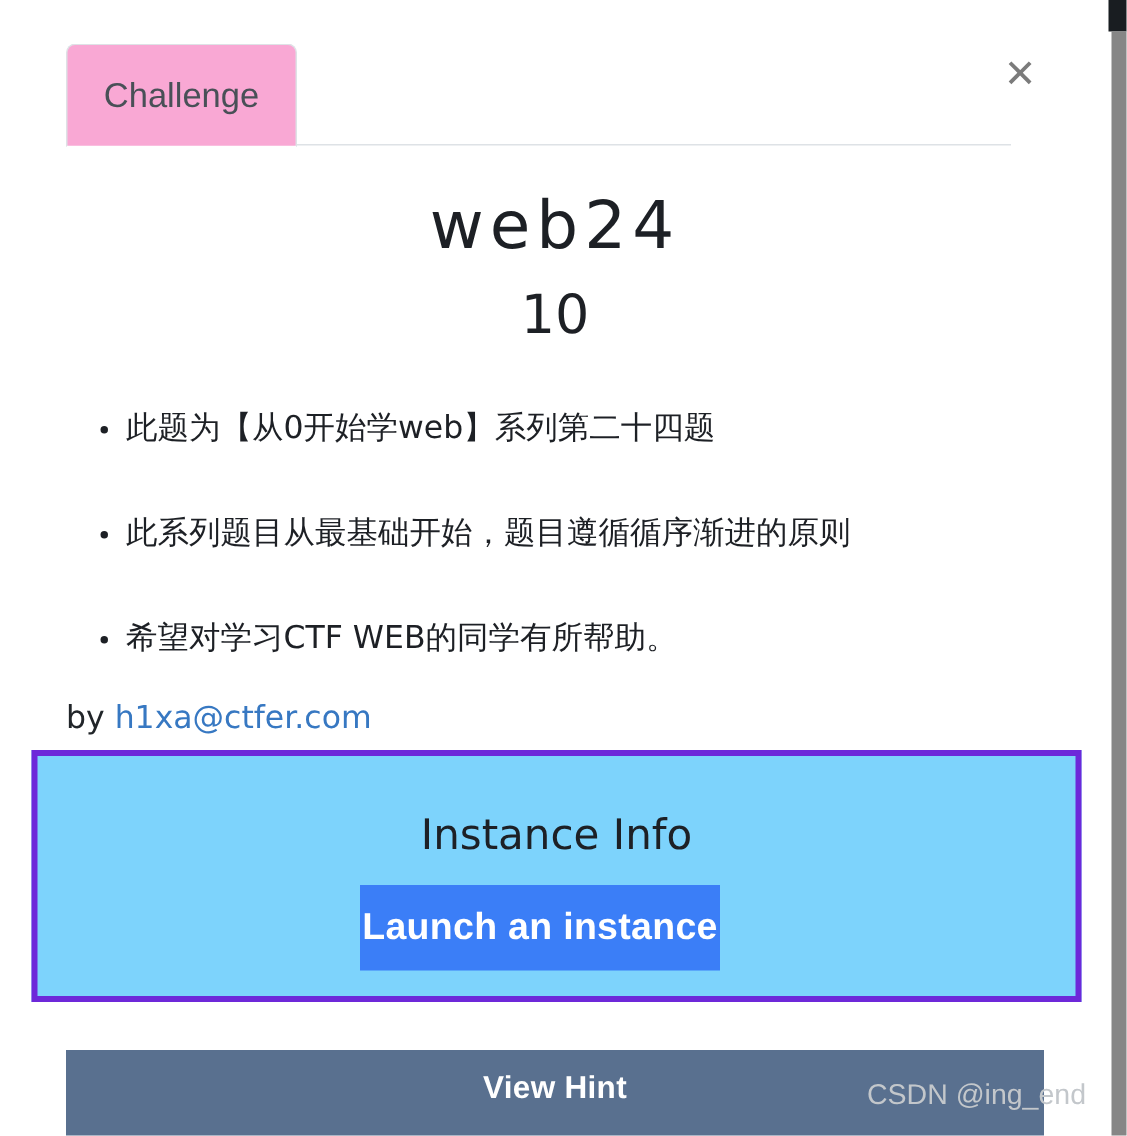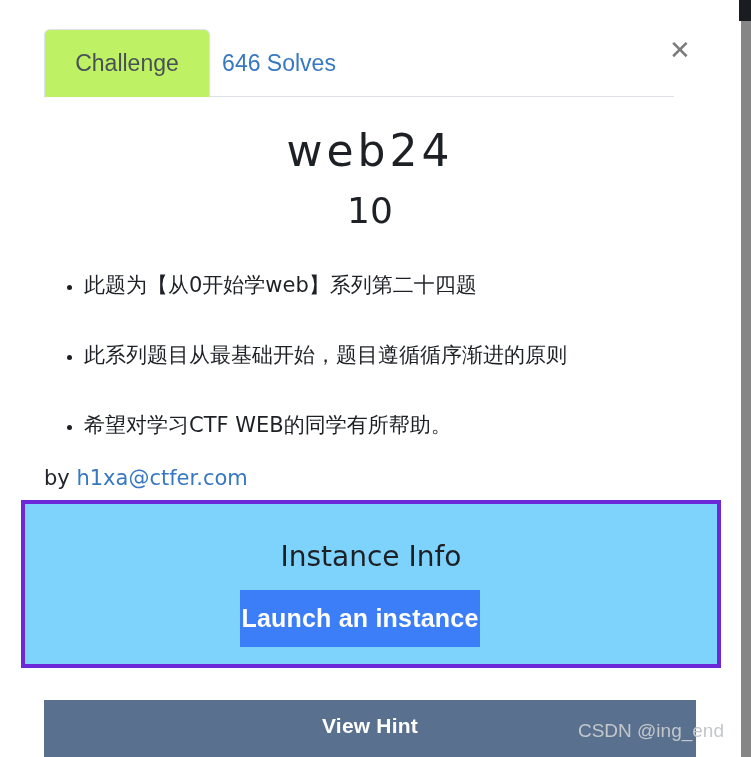--- a/index.html
+++ b/index.html
@@ -42,23 +42,23 @@
     display: flex;
     align-items: center;
     justify-content: center;
     font-size: 23px;
     box-sizing: border-box;
     cursor: pointer;
     white-space: nowrap;
   }
   .tab.active {
     left: 0;
-    width: 166px;
+    width: 154px;
     color: #495057;
-    background: #bef264;
+    background: #f9a8d4;
     border: 1px solid #dee2e6;
     border-bottom: 1px solid #ffffff;
     border-top-left-radius: 6px;
     border-top-right-radius: 6px;
     margin-bottom: -1px;
     height: 69px;
     justify-content: center;
   }
   .tab.inactive {
     left: 166px;
@@ -257,23 +257,20 @@
 </style>
 </head>
 <body>
 
 <div id="modal">
 
   <div id="tabstrip">
     <div class="tab active">
       <span>Challenge</span>
     </div>
-    <div class="tab inactive">
-      <span>646 Solves</span>
-    </div>
   </div>
 
   <div id="close-btn">✕</div>
 
   <div id="content">
     <div id="chal-name">web24</div>
     <div id="chal-value">10</div>
 
     <ul id="desc-list">
       <li>此题为【从0开始学web】系列第二十四题</li>

